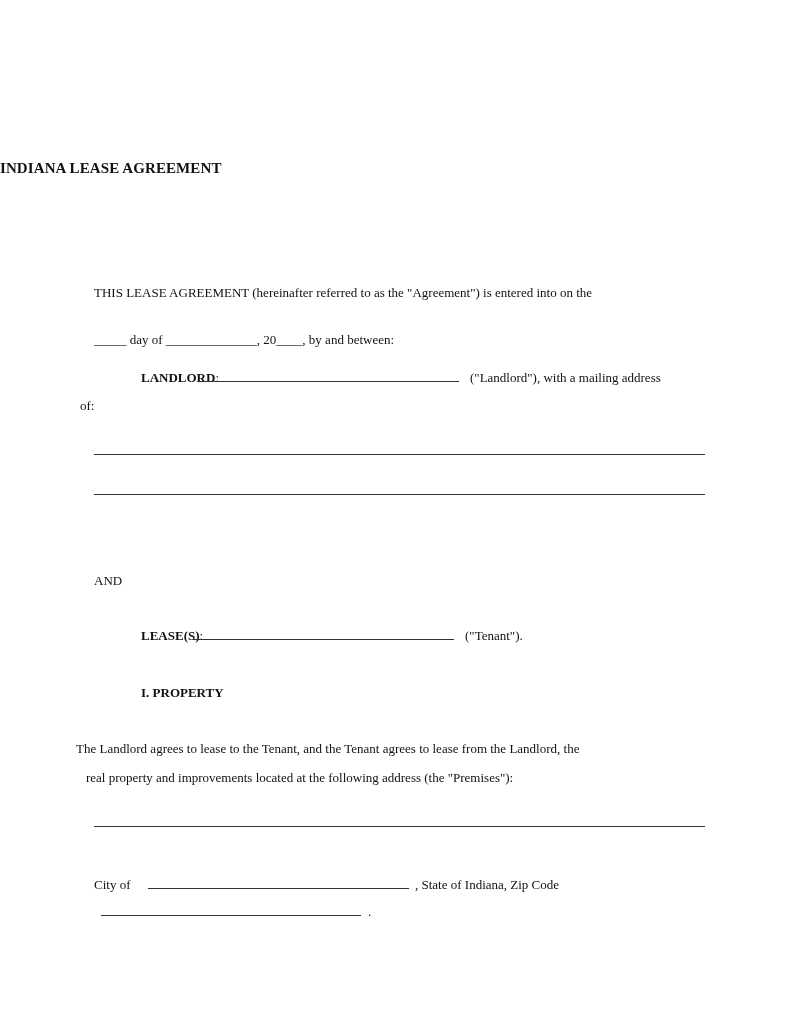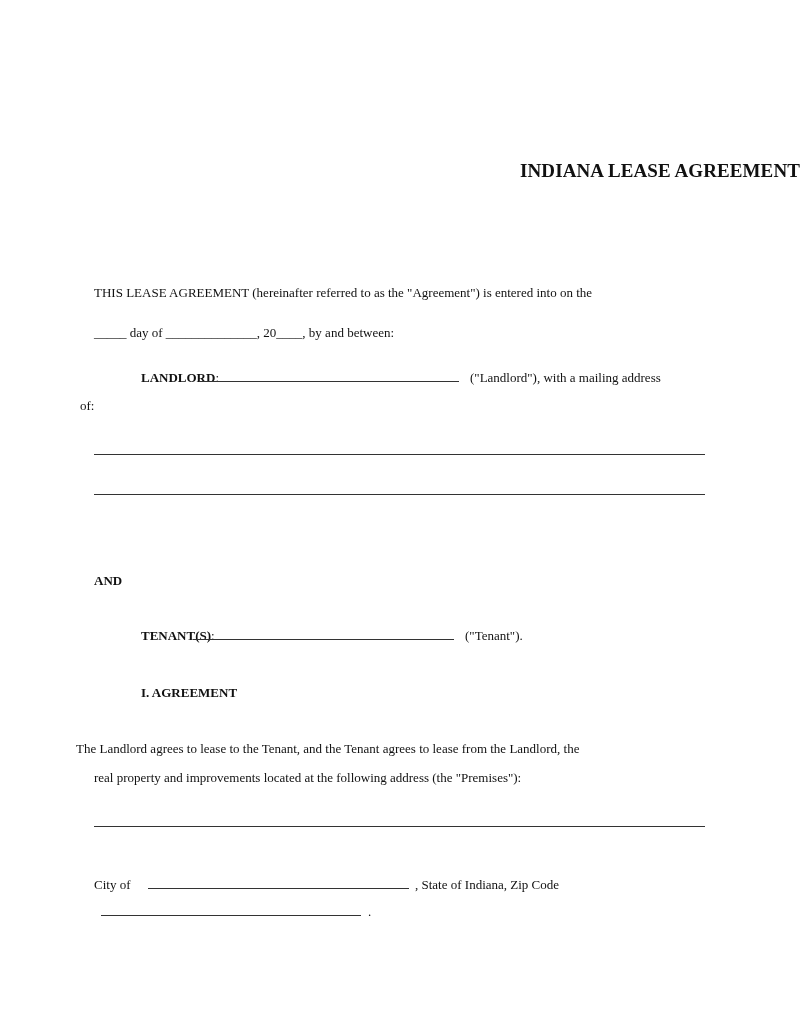--- a/index.html
+++ b/index.html
@@ -1,61 +1,61 @@
 <!DOCTYPE html>
 <html><head>
   <meta charset="utf-8">
   <style>
     html, body { margin: 0; padding: 0; background: #ffffff; }
     body { width: 800px; height: 1035px; position: relative; overflow: hidden;
            font-family: "Liberation Serif", "DejaVu Serif", serif; color: #111; }
     .abs { position: absolute; white-space: nowrap; }
-    .title { left: 0; width: 800px; top: 160px; text-align: right; font-weight: bold; font-size: 19px; letter-spacing: 0.1px; }
+    .title { left: 0; width: 800px; top: 160px; text-align: left; font-weight: bold; font-size: 15px; letter-spacing: 0.1px; }
     .txt { font-size: 13px; line-height: 18px; }
     .bold { font-weight: bold; margin-left: 47px; }
     .blank { position: absolute; height: 0; border-top: 1.3px solid #333; }
     .fullline { position: absolute; left: 94px; width: 611px; height: 0; border-top: 1.4px solid #333; }
   </style>
 </head>
 <body>
 
 <div>
 
   <div class="abs title">INDIANA LEASE AGREEMENT</div>
 
   <div class="abs txt" style="left:94px; top:284px;">THIS LEASE AGREEMENT (hereinafter referred to as the "Agreement") is entered into on the</div>
 
-  <div class="abs txt" style="left:94px; top:324px;">
+  <div class="abs txt" style="left:94px; top:331px;">
     <span>_____</span>
     <span>day of</span>
     <span>______________</span><span>, 20</span><span>____</span><span>, by and between:</span>
   </div>
 
   <div class="abs txt" style="left:94px; top:369px;">
     <span class="bold">LANDLORD</span><span>:</span>
   </div>
   <div class="blank" style="left:199px; width:260px; top:381px;"></div>
   <div class="abs txt" style="left:470px; top:369px;">("Landlord"), with a mailing address</div>
   <div class="abs txt" style="left:80px; top:397px;">of:</div>
 
   <div class="fullline" style="top:454px;"></div>
   <div class="fullline" style="top:494px;"></div>
 
-  <div class="abs txt" style="left:94px; top:572px;font-weight:bold;">AND</div>
+  <div class="abs txt" style="left:94px; top:572px;">AND</div>
 
   <div class="abs txt" style="left:94px; top:627px;">
-    <span class="bold">TENANT(S)</span><span>:</span>
+    <span class="bold">LEASE(S)</span><span>:</span>
   </div>
   <div class="blank" style="left:193px; width:261px; top:639px;"></div>
   <div class="abs txt" style="left:465px; top:627px;">("Tenant").</div>
 
-  <div class="abs txt bold" style="left:94px; top:684px;">I. AGREEMENT</div>
+  <div class="abs txt bold" style="left:94px; top:684px;">I. PROPERTY</div>
 
   <div class="abs txt" style="left:76px; top:740px;">The Landlord agrees to lease to the Tenant, and the Tenant agrees to lease from the Landlord, the</div>
-  <div class="abs txt" style="left:94px; top:769px;">real property and improvements located at the following address (the "Premises"):</div>
+  <div class="abs txt" style="left:86px; top:769px;">real property and improvements located at the following address (the "Premises"):</div>
 
   <div class="fullline" style="top:826px;"></div>
 
   <div class="abs txt" style="left:94px; top:876px;">City of</div>
   <div class="blank" style="left:148px; width:261px; top:888px;"></div>
   <div class="abs txt" style="left:415px; top:876px;text-align:right;">, State of Indiana, Zip Code</div>
 
   <div class="blank" style="left:101px; width:260px; top:915px;"></div>
   <div class="abs txt" style="left:368px; top:903px;">.</div>
 

